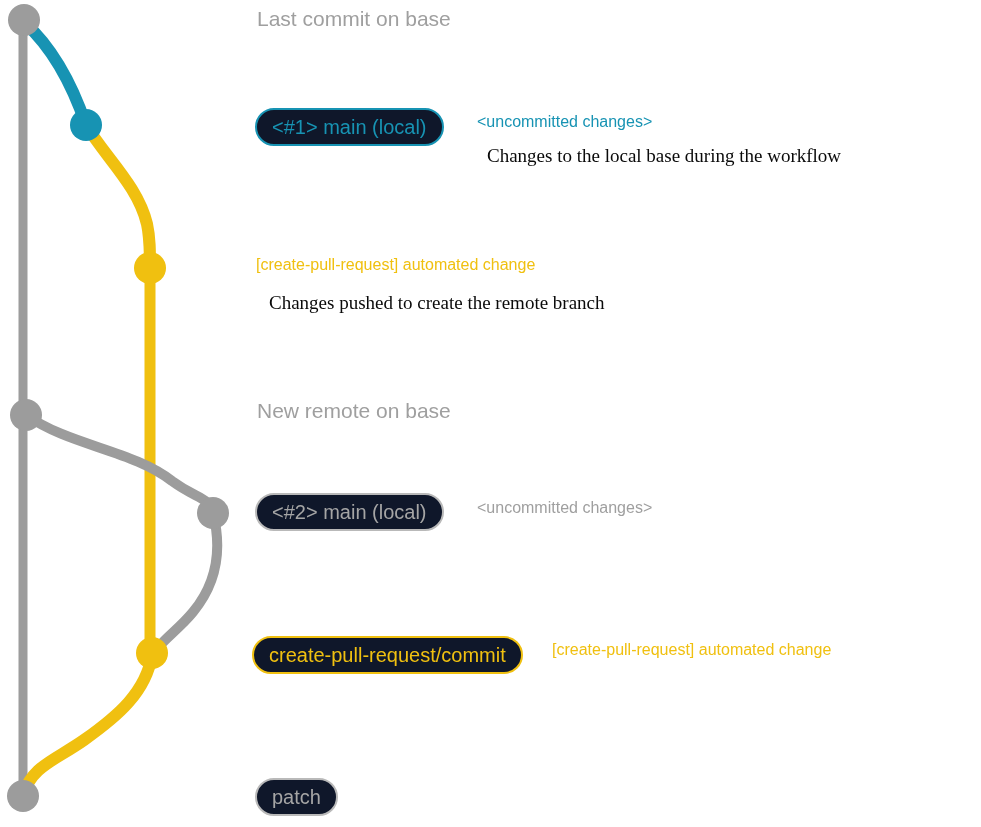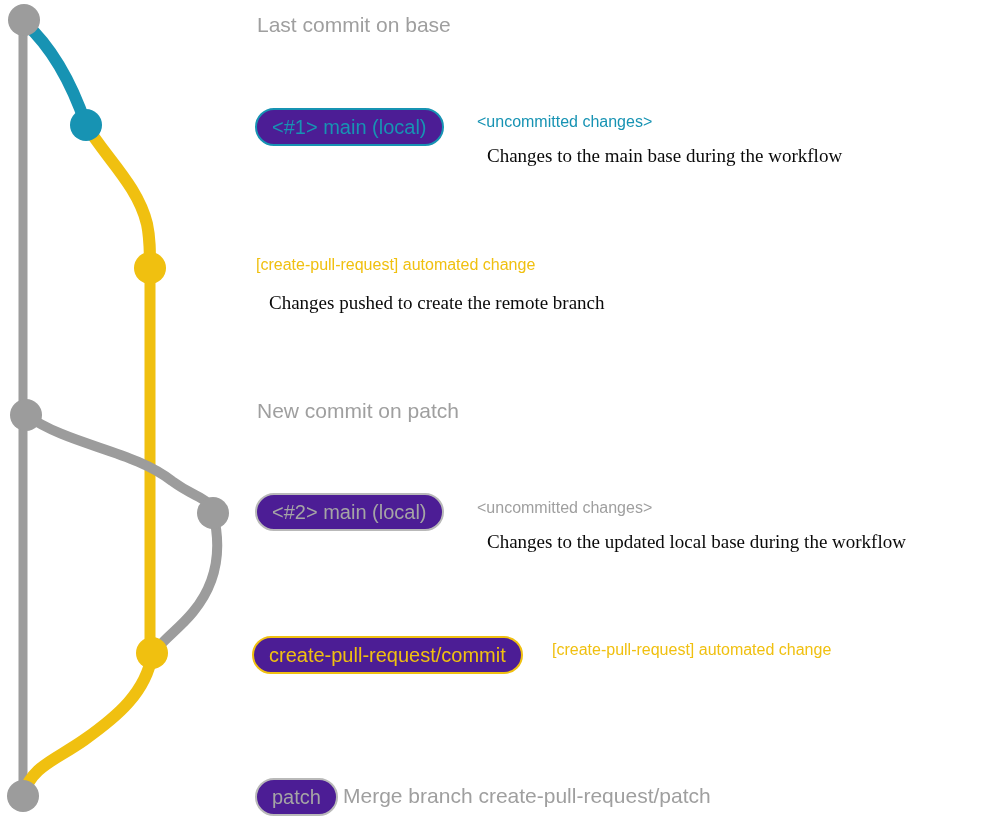--- a/index.html
+++ b/index.html
@@ -30,21 +30,21 @@
     font-size: 21px;
     color: var(--color-gray-text, #9f9f9f);
   }
   .pill {
     display: inline-block;
     border: 2px solid;
     border-radius: 20px;
     padding: 4px 15px;
     font-size: 20px;
     line-height: 26px;
-    background: #4c1d95;
+    background: #0f172a;
   }
   .pill-teal   { border-color: var(--color-teal, #1793b3);   color: var(--color-teal, #1793b3); }
   .pill-yellow { border-color: var(--color-yellow, #f0c010); color: var(--color-yellow, #f0c010); }
   .pill-gray   { border-color: var(--color-pill-gray-border, #b9b9b9); color: var(--color-pill-gray-text, #a5a5a5); }
   .heading { font-size: 16px; }
   .heading-teal   { color: var(--color-teal, #1793b3); }
   .heading-yellow { color: var(--color-yellow, #f0c010); }
   .heading-gray   { color: var(--color-gray-text, #9f9f9f); }
   .desc {
     font-family: "Liberation Serif", serif;
@@ -75,42 +75,40 @@
 
     <circle class="node-gray" cx="24" cy="20" r="16"></circle>
     <circle class="node-teal" cx="86" cy="125" r="16"></circle>
     <circle class="node-yellow" cx="150" cy="268" r="16"></circle>
     <circle class="node-gray" cx="26" cy="415" r="16"></circle>
     <circle class="node-gray" cx="213" cy="513" r="16"></circle>
     <circle class="node-yellow" cx="152" cy="653" r="16"></circle>
     <circle class="node-gray" cx="23" cy="796" r="16"></circle>
   </svg>
 
-  <div class="abs caption" style="left:257px; top:13px;text-align:center;">Last commit on base</div>
+  <div class="abs caption" style="left:257px; top:7px;text-align:center;">Last commit on base</div>
 
   <div class="abs" style="left:255px; top:108px;">
     <span class="pill pill-teal">&lt;#1&gt; main (local)</span>
   </div>
   <div class="abs heading heading-teal" style="left:477px; top:113px;">&lt;uncommitted changes&gt;</div>
-  <div class="abs desc" style="left:487px; top:145px;">Changes to the main base during the workflow</div>
+  <div class="abs desc" style="left:487px; top:145px;">Changes to the local base during the workflow</div>
 
   <div class="abs heading heading-yellow" style="left:256px; top:256px;">[create-pull-request] automated change</div>
   <div class="abs desc" style="left:269px; top:292px;">Changes pushed to create the remote branch</div>
 
-  <div class="abs caption" style="left:257px; top:399px;">New commit on patch</div>
+  <div class="abs caption" style="left:257px; top:399px;">New remote on base</div>
 
   <div class="abs" style="left:255px; top:493px;">
     <span class="pill pill-gray">&lt;#2&gt; main (local)</span>
   </div>
   <div class="abs heading heading-gray" style="left:477px; top:499px;">&lt;uncommitted changes&gt;</div>
-  <div class="abs desc" style="left:487px; top:531px;">Changes to the updated local base during the workflow</div>
 
   <div class="abs" style="left:252px; top:636px;">
     <span class="pill pill-yellow">create-pull-request/commit</span>
   </div>
   <div class="abs heading heading-yellow" style="left:552px; top:641px;">[create-pull-request] automated change</div>
 
   <div class="abs" style="left:255px; top:778px;">
     <span class="pill pill-gray">patch</span>
   </div>
-  <div class="abs caption" style="left:343px; top:784px;">Merge branch create-pull-request/patch</div>
 
 </div>
 
 </body></html>

